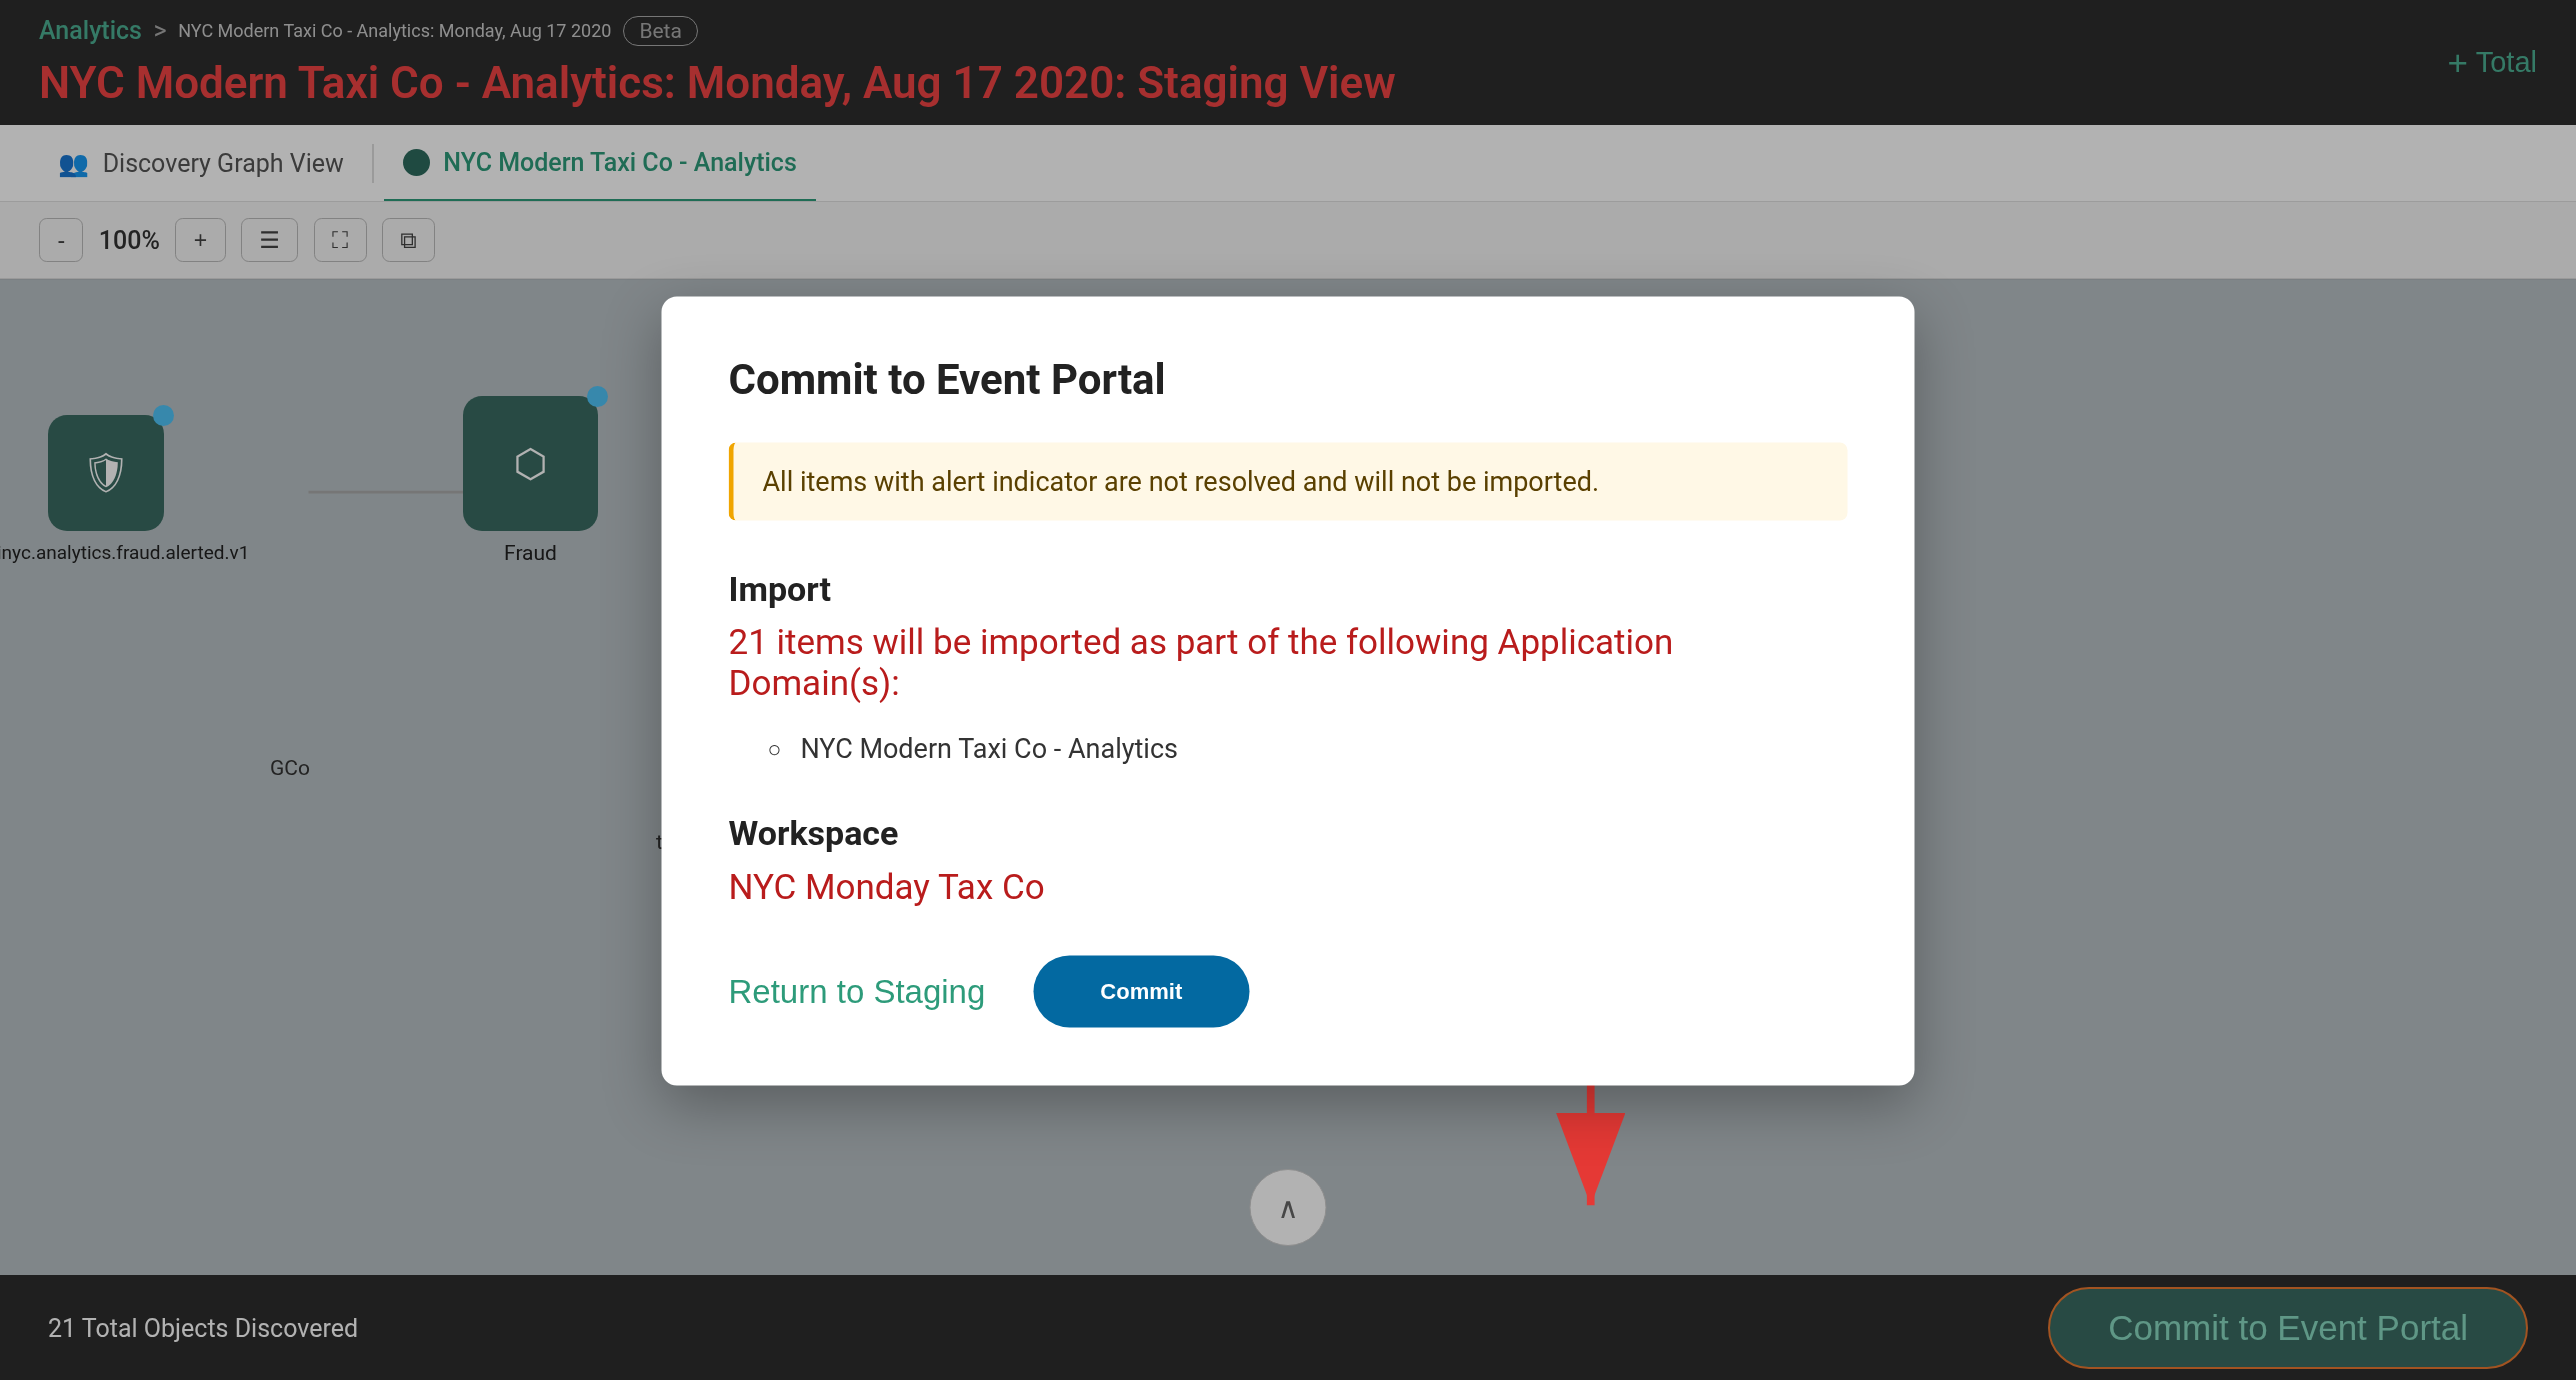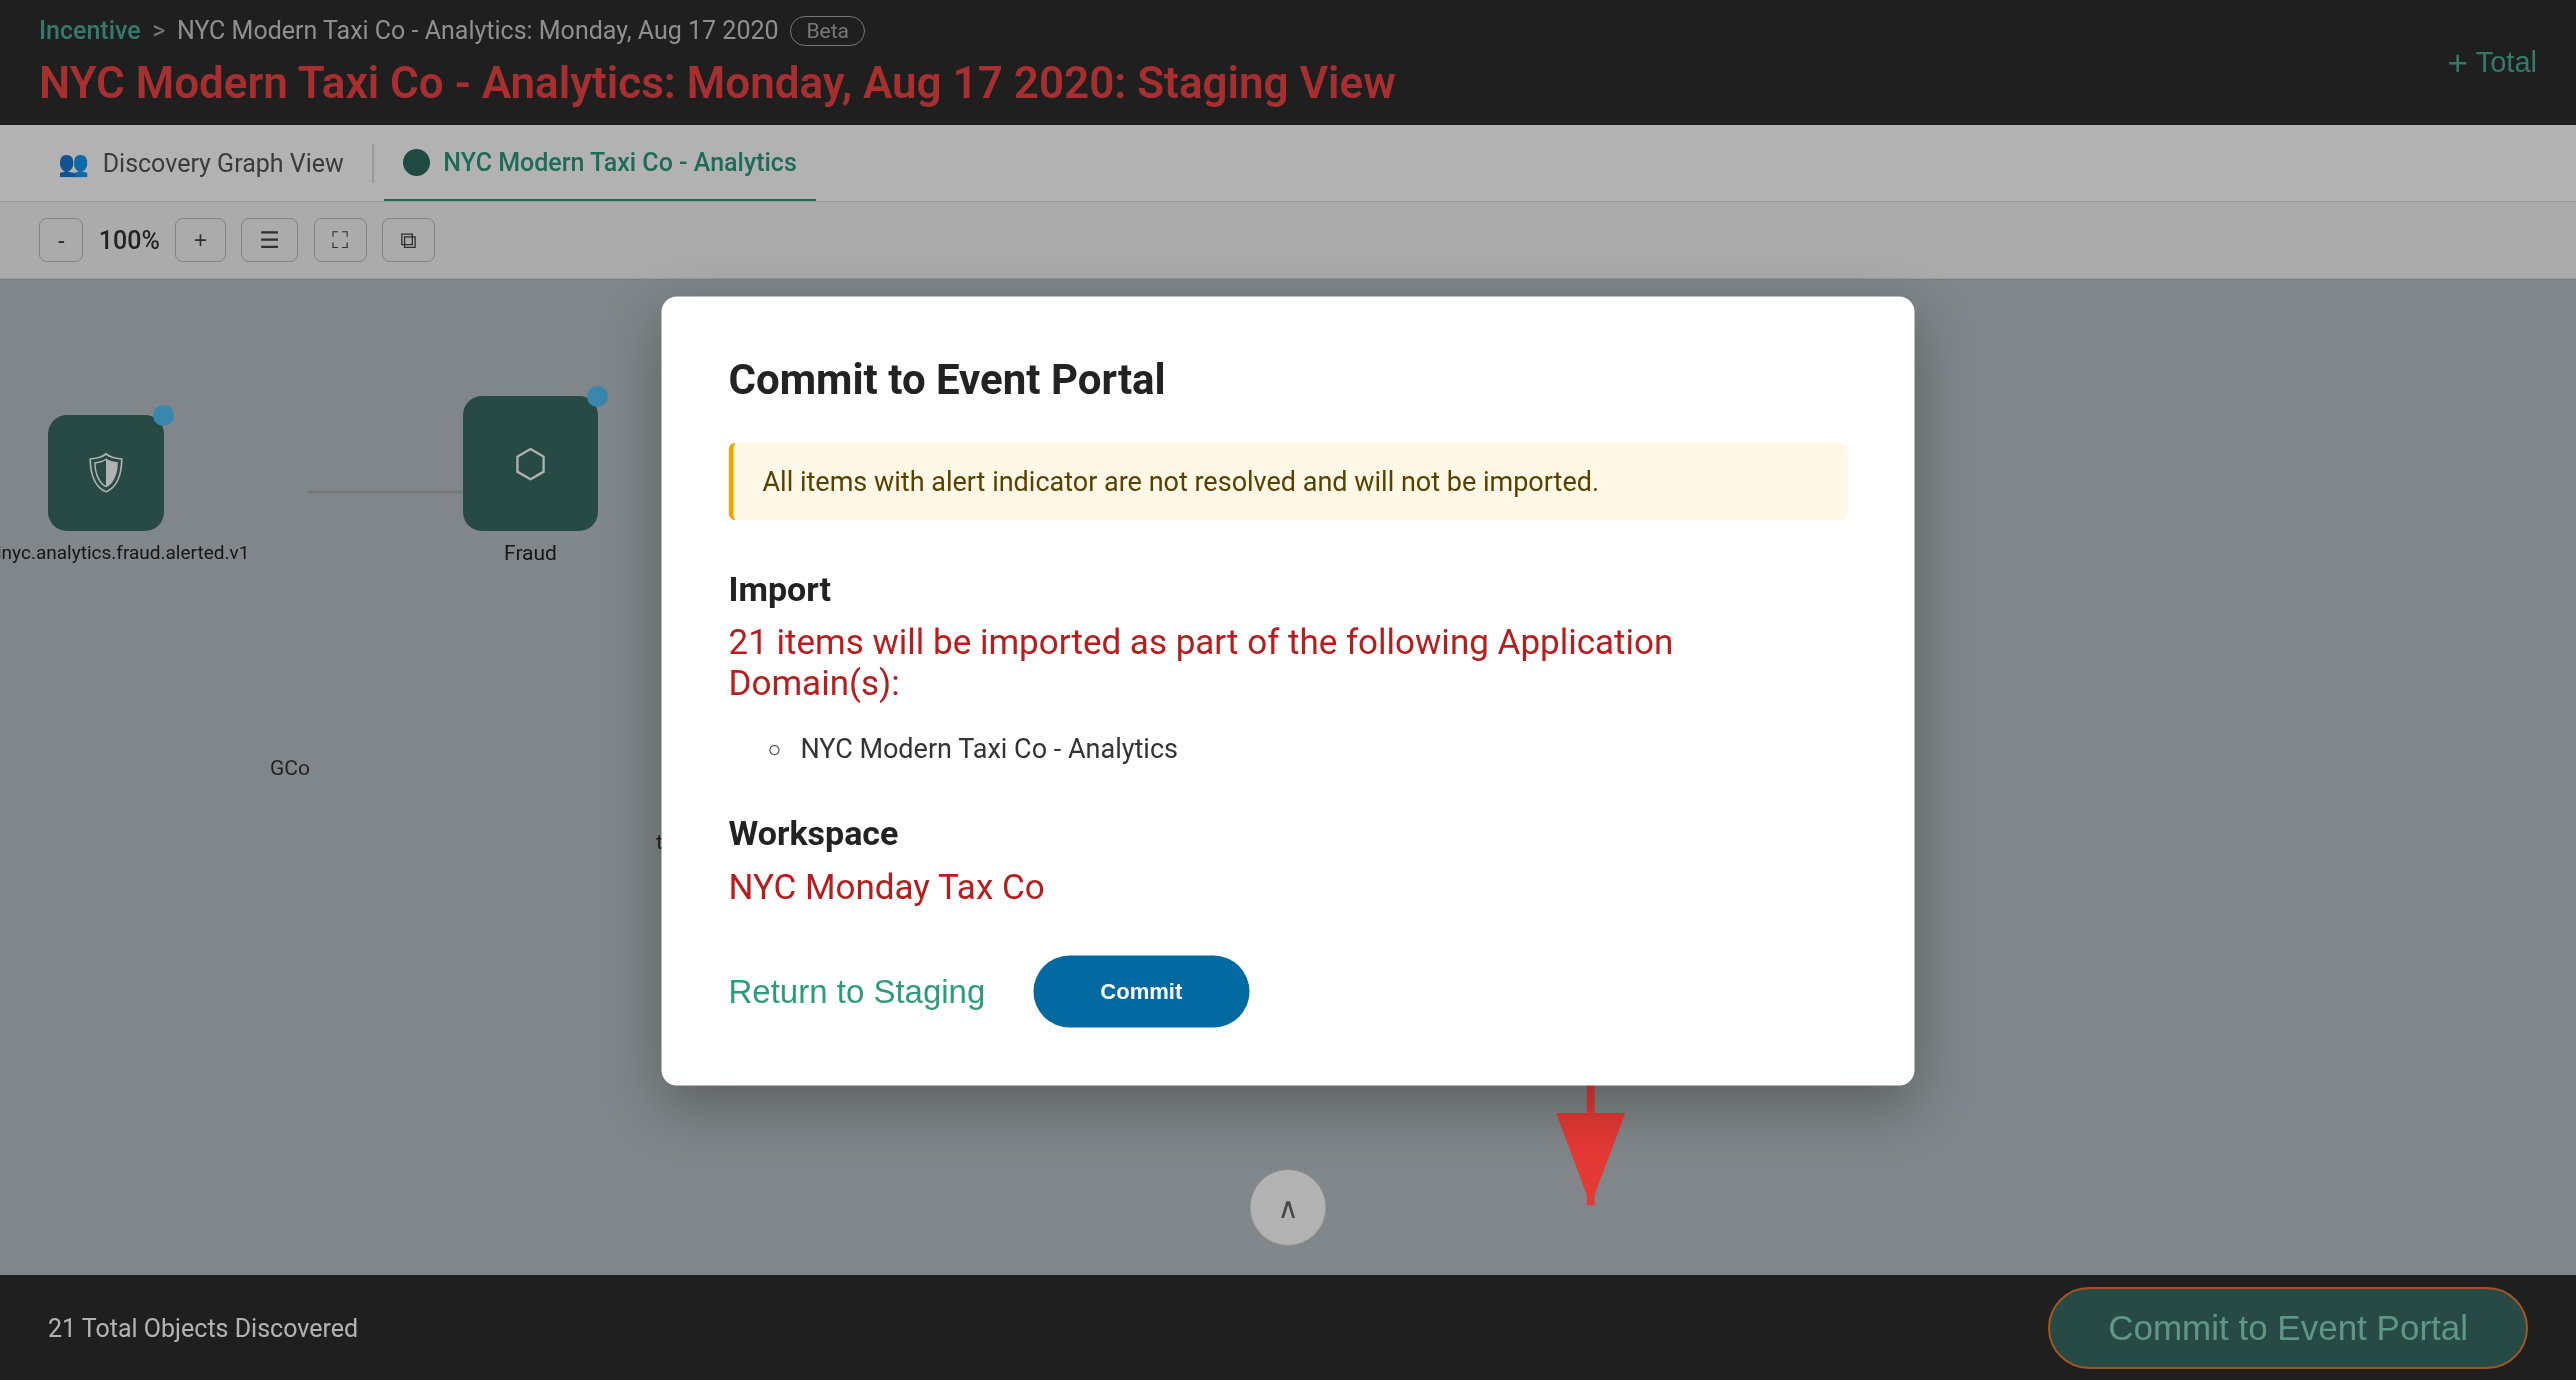--- a/index.html
+++ b/index.html
@@ -34,21 +34,21 @@
       color: #4caf93;
       font-size: 25px;
       font-weight: 500;
     }
     .breadcrumb-sep {
       color: #aaa;
       font-size: 25px;
     }
     .breadcrumb-current {
       color: #ccc;
-      font-size: 25px;
+      font-size: 18px;
     }
     .beta-badge {
       background: transparent;
       border: 1.9px solid #aaa;
       color: #aaa;
       border-radius: 19px;
       padding: 1.9px 15.4px;
       font-size: 21px;
     }
     .page-title {
@@ -293,21 +293,21 @@
       cursor: pointer;
       z-index: 15;
     }
   </style>
 </head>
 <body>
 
 <div class="top-bar">
   <div class="top-bar-left">
     <div class="breadcrumb">
-      <span class="breadcrumb-link">Incentive</span>
+      <span class="breadcrumb-link">Analytics</span>
       <span class="breadcrumb-sep">&gt;</span>
       <span class="breadcrumb-current">NYC Modern Taxi Co - Analytics: Monday, Aug 17 2020</span>
       <span class="beta-badge">Beta</span>
     </div>
     <div class="page-title">NYC Modern Taxi Co - Analytics: Monday, Aug 17 2020: Staging View</div>
   </div>
   <button class="create-btn">
     <span class="plus">+</span>
     <span>Total</span>
   </button>

